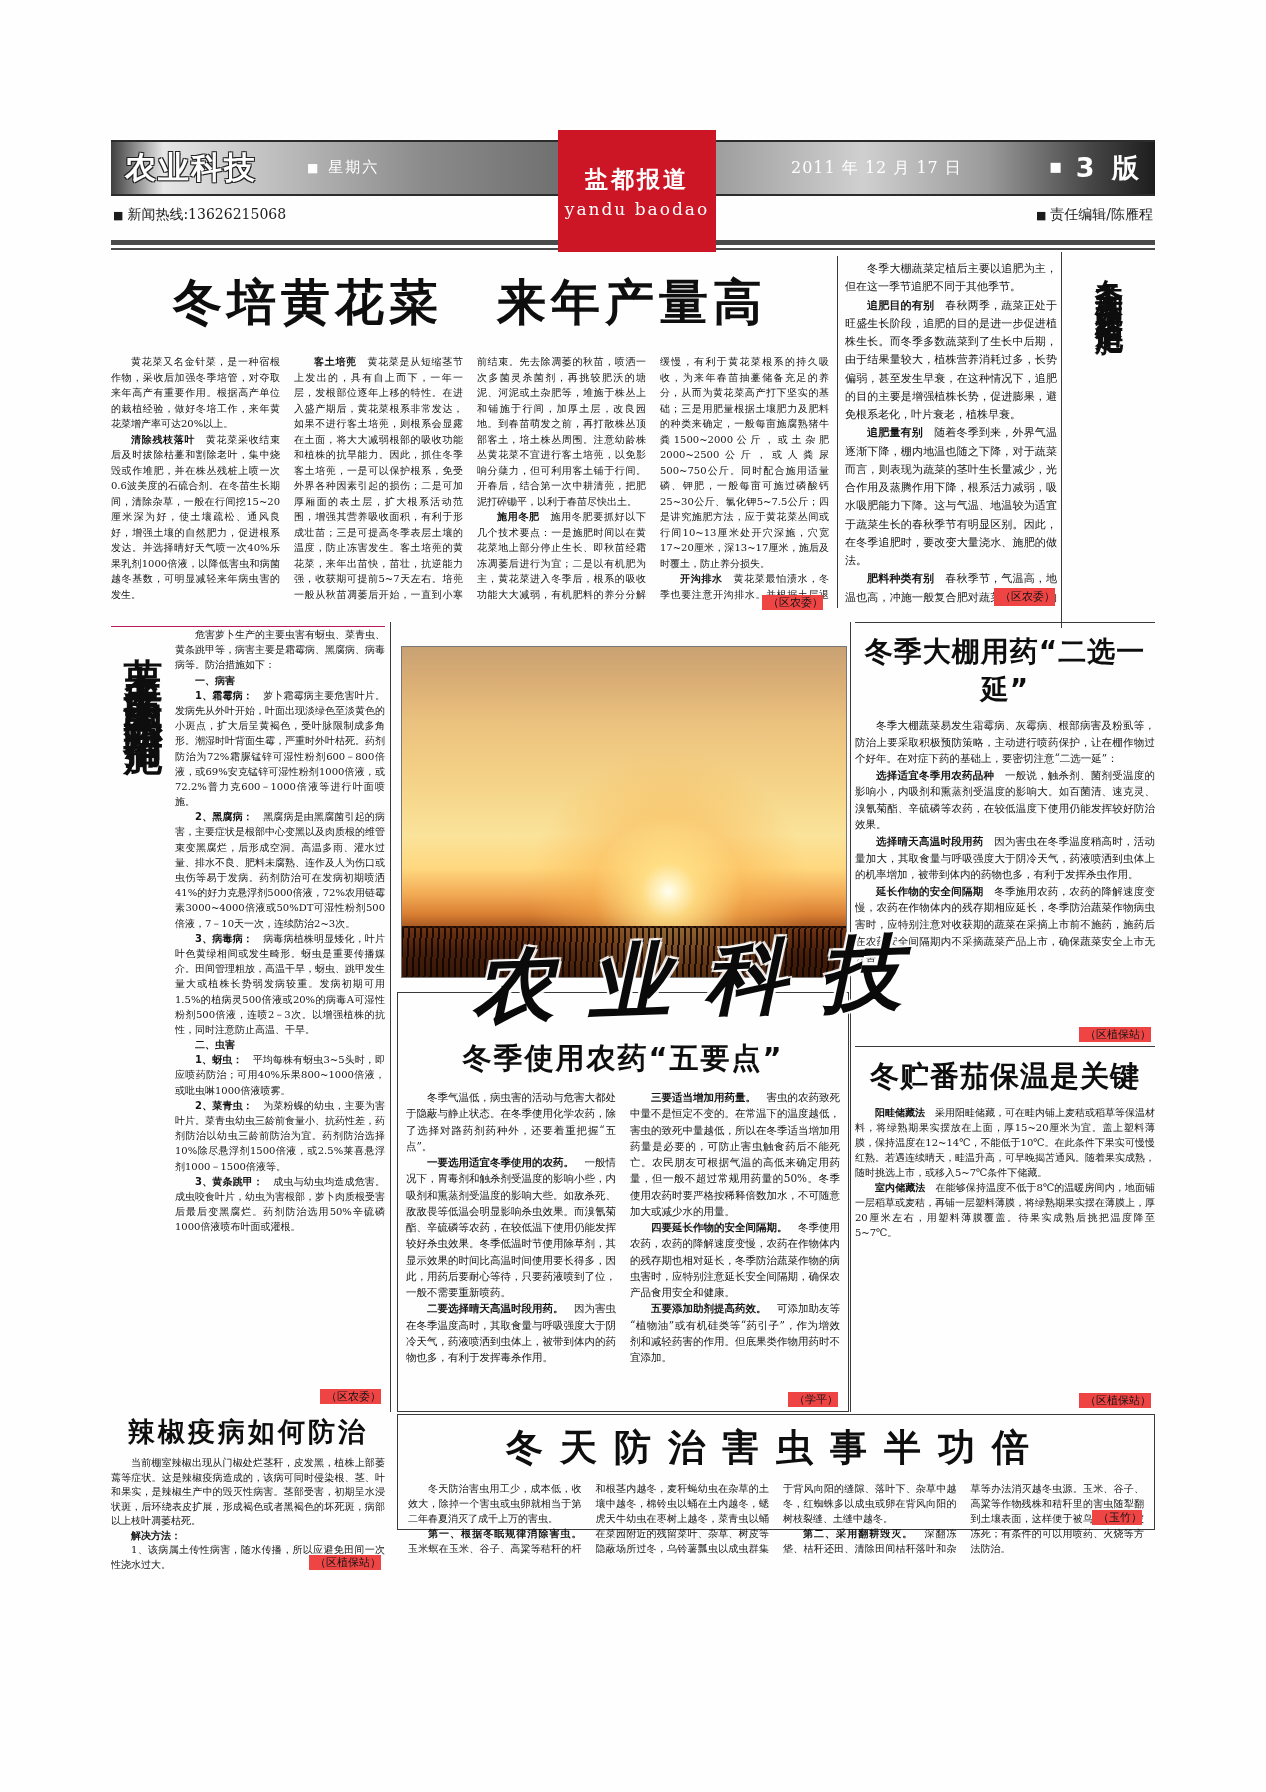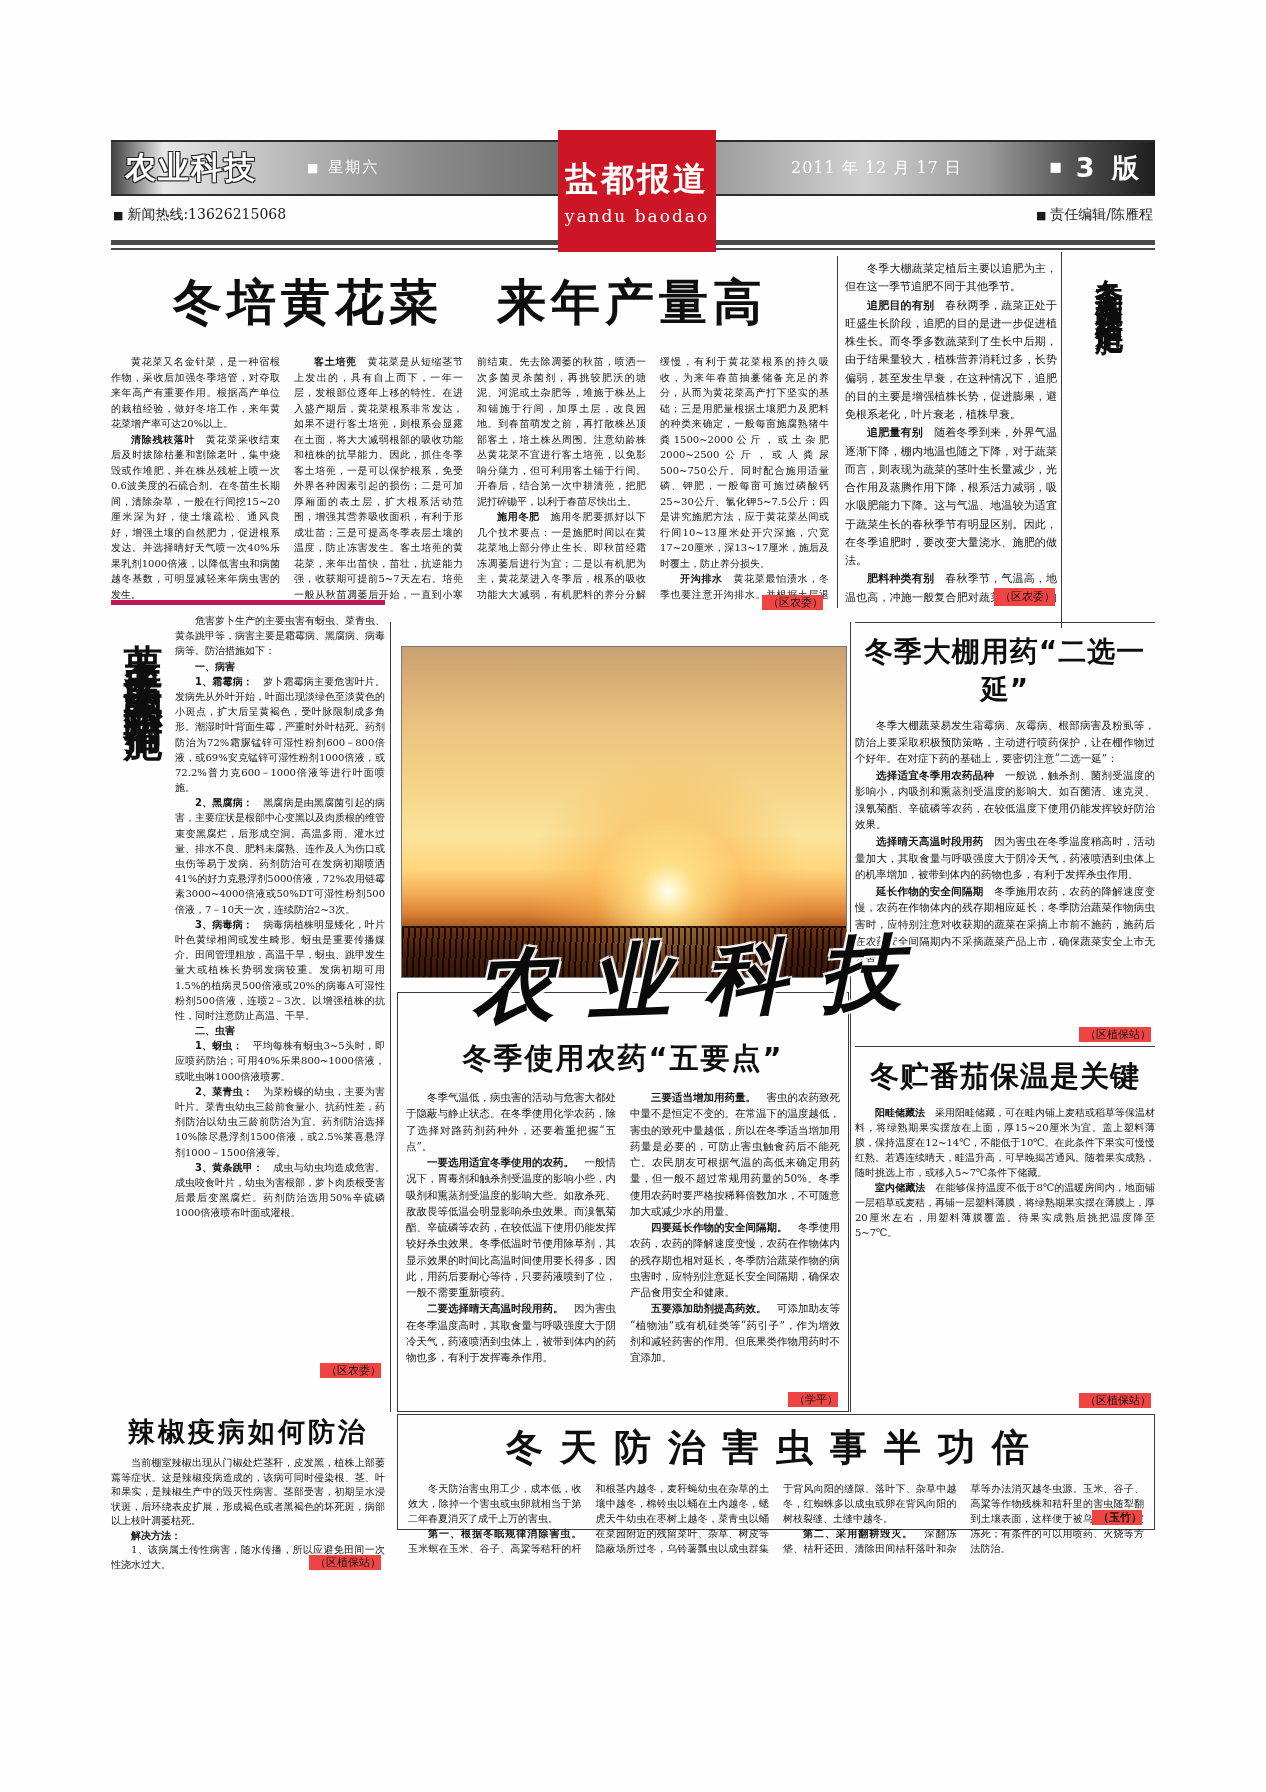--- a/index.html
+++ b/index.html
@@ -13,21 +13,21 @@
        font-weight:bold;font-size:31px;color:#fff;letter-spacing:2px;
        text-shadow:1px 1px 0 #222,-1px -1px 0 #222,1px -1px 0 #222,-1px 1px 0 #222;}
   .weekday{position:absolute;left:196px;top:16px;color:#fff;font-size:15px;letter-spacing:2px;}
   .weekday .sq{font-size:12px;margin-right:8px;}
   .bar-date{position:absolute;left:680px;top:16px;color:#fff;font-size:16px;letter-spacing:1px;}
   .pageno{position:absolute;right:12px;top:8px;color:#fff;font-weight:bold;font-size:27px;letter-spacing:4px;
           font-family:"DejaVu Sans","Liberation Sans",sans-serif;}
   .pageno .sq{font-size:13px;vertical-align:6px;margin-right:10px;font-weight:normal;}
   .redbox{position:absolute;left:447px;top:-12px;width:158px;height:122px;background:#cc1626;z-index:4;
           display:flex;flex-direction:column;align-items:center;justify-content:center;}
-  .redbox .cn{color:#fff;font-size:33px;font-weight:bold;letter-spacing:3px;white-space:nowrap;}
+  .redbox .cn{color:#fff;font-size:23px;font-weight:bold;letter-spacing:3px;white-space:nowrap;}
   .redbox .py{color:#fff;font-size:17px;margin-top:4px;letter-spacing:2px;}
   .subrow{position:absolute;left:111px;top:198px;width:1044px;height:34px;font-size:14px;color:#1b1b1b;}
   .hotline{position:absolute;left:2px;top:8px;text-align:right;}
   .editor{position:absolute;right:2px;top:8px;}
   .subrow .sq{font-size:11px;margin-right:4px;}
   .rule1{position:absolute;left:111px;top:240px;width:1044px;height:5px;background:#4a4a4a;}
   .rule2{position:absolute;left:111px;top:248px;width:1044px;height:2px;background:#4a4a4a;}
   
   .content{position:absolute;left:111px;top:256px;width:1044px;height:1316px;}
   .vline{position:absolute;width:0;border-left:1px solid #3a3a3a;}
@@ -55,21 +55,21 @@
   .erxuan{left:744px;top:366px;width:300px;height:424px;border-top:1px solid #3a3a3a;}
   .erxuan h2{font-size:28px;text-align:center;letter-spacing:1px;margin:10px 0 8px;}
   .erxuan .body-txt{font-size:10.5px;line-height:1.58;height:354px;}
   .erxuan .byline{right:4px;bottom:4px;}
   
   .fanqie{left:744px;top:790px;width:300px;height:366px;border-top:1px solid #3a3a3a;}
   .fanqie h2{font-size:29px;text-align:center;letter-spacing:1px;margin:10px 0 8px;}
   .fanqie .body-txt{font-size:10px;line-height:1.5;height:300px;}
   .fanqie .byline{right:4px;bottom:4px;}
   
-  .luobo{left:0;top:344px;width:274px;height:784px;border-top:5px solid #be185d;padding-top:8px;}
+  .luobo{left:0;top:370px;width:274px;height:784px;border-top:1px solid #be185d;padding-top:0;}
   .luobo-vtitle{float:left;width:64px;height:566px;display:flex;justify-content:center;}
   .luobo-vtitle .vtxt{font-size:39px;letter-spacing:7px;}
   .luobo .body-txt{font-size:10px;line-height:1.52;height:768px;}
   .luobo .byline{right:4px;bottom:6px;}
   
   .photo{left:290px;top:390px;width:446px;height:332px;border:1px solid #777;z-index:2;
      background:
       radial-gradient(circle at 60% 74%, #fffef2 0, #fff3c4 10px, rgba(255,222,132,.9) 28px, rgba(250,180,80,.45) 75px, rgba(0,0,0,0) 140px),
       linear-gradient(180deg,#c9a273 0%,#d9ad74 10%,#eac07e 22%,#f2cc83 34%,#f6d88c 46%,#fae39a 57%,#ffd87f 67%,#f2aa54 75%,#d97f33 81%,#8a421a 87%,#45200b 93%,#281005 100%);}
   .photo .reeds{position:absolute;left:0;bottom:0;width:100%;height:15%;
@@ -86,21 +86,21 @@
   .wuyao .byline{right:10px;bottom:4px;}
   
   .lajiao{left:0;top:1156px;width:274px;height:158px;}
   .lajiao h2{font-size:27px;text-align:center;letter-spacing:3px;margin:2px 0 6px;}
   .lajiao .body-txt{font-size:10px;line-height:1.45;height:116px;}
   .lajiao .byline{right:4px;bottom:0;}
   
   .dongtian{left:286px;top:1158px;width:758px;height:116px;border:1px solid #3a3a3a;padding:0 10px;}
   .dongtian h2{font-size:37px;text-align:center;letter-spacing:17px;margin:8px 0 8px;}
   .dongtian .body-txt{font-size:10px;line-height:1.5;height:86px;column-count:4;column-gap:14px;}
-  .dongtian .byline{right:12px;bottom:4px;font-weight:bold;}
+  .dongtian .byline{right:12px;bottom:4px;}
 </style>
 </head>
 <body>
 
 <div class="sheet">
 
   <div class="bar">
     <span class="paper-section">农业科技</span>
     <span class="weekday"><span class="sq">■</span><span>星期六</span></span>
     <span class="bar-date">2011 年 12 月 17 日</span>

